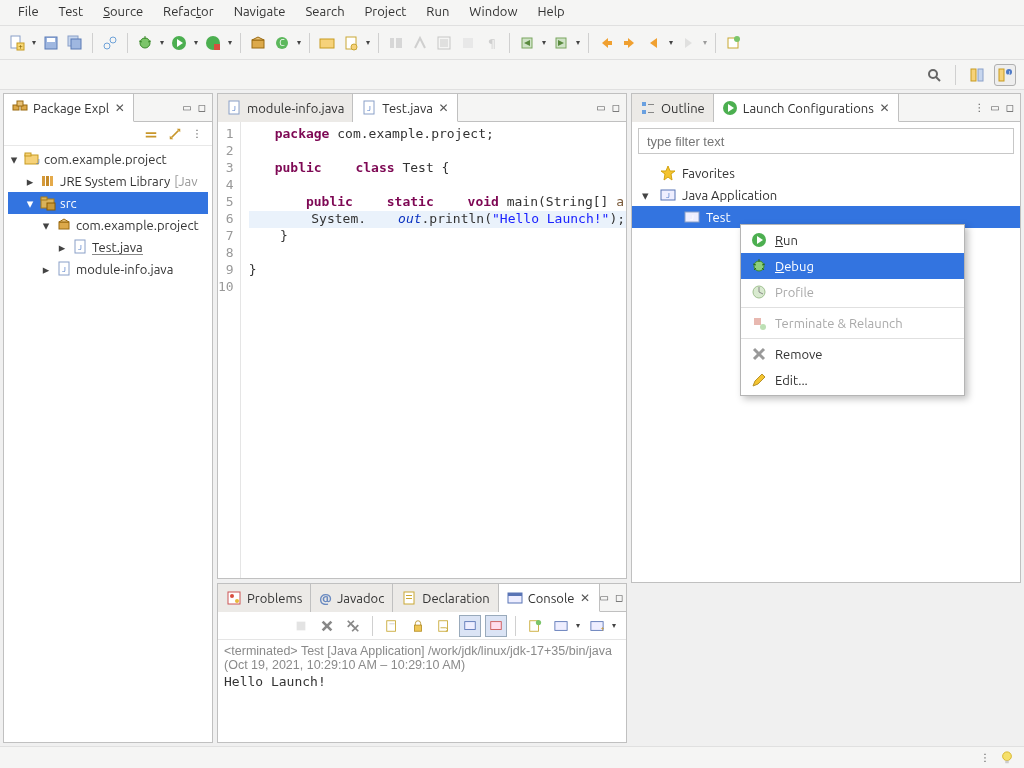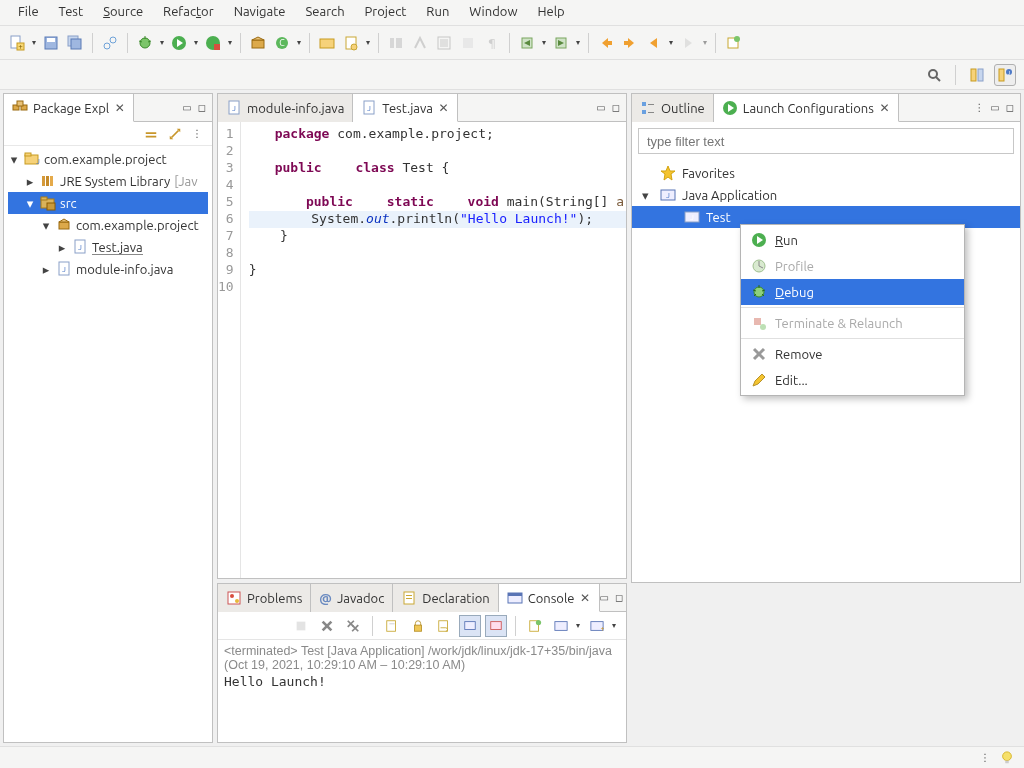--- a/index.html
+++ b/index.html
@@ -128,21 +128,21 @@
   .gutter {
     width: 32px; background: #fff; color: #999; text-align: right;
     padding: 4px 6px 4px 0; border-right: 1px solid #e5e5e5;
   }
   .gutter .ln { height: 17px; }
   .code { padding: 4px 0 4px 8px; }
   .code .cl { height: 17px; white-space: pre; }
   .code .hl { background: #eaf2fb; }
   .kw { color: #7e0854; font-weight: bold; margin-left: 26px; }
   .str { color: #1a21ff; }
-  .field { color: #0b32c0; font-style: italic; }
+  .field { color: #0b32c0; font-style: italic; margin-left: 32px; }
   .pkg { color: #333; }
 
   
   .right-col { display: flex; flex-direction: column; flex: 0 0 390px; min-width:0;}
   .filter-input {
     margin: 6px; width: calc(100% - 12px); height: 26px;
     border: 1px solid #c7c7c7; padding: 0 8px; font-size: 13px; color: #888;
     background: #fff;
   }
   .lc-tree { padding: 2px 0; }
@@ -705,43 +705,43 @@
         <div class="ctxmenu">
           <div class="ctxitem">
             <span class="ctxicon">
                 <svg width="16" height="16" viewBox="0 0 16 16">
                   <circle cx="8" cy="8" r="7" fill="#4caf50"></circle>
                   <polygon points="6,4 12,8 6,12" fill="#fff"></polygon>
                 </svg>
               </span>
             <span><u>R</u><span>un</span></span>
           </div>
-          <div class="ctxitem disabled">
-            <span class="ctxicon">
-                <svg width="16" height="16" viewBox="0 0 16 16">
-                  <circle cx="8" cy="8" r="6" fill="#d9ead0" stroke="#a0c090"></circle>
-                  <line x1="8" y1="8" x2="8" y2="3" stroke="#888"></line>
-                  <line x1="8" y1="8" x2="12" y2="10" stroke="#888"></line>
-                </svg>
-              </span>
-            <span>Profile</span>
-          </div>
           <div class="ctxitem sel">
             <span class="ctxicon">
                 <svg width="16" height="16" viewBox="0 0 16 16">
                   <circle cx="8" cy="8" r="5" fill="#8dd07c" stroke="#3a8a2a"></circle>
                   <line x1="8" y1="1" x2="8" y2="4" stroke="#2a6a1a"></line>
                   <line x1="2" y1="6" x2="5" y2="7" stroke="#2a6a1a"></line>
                   <line x1="14" y1="6" x2="11" y2="7" stroke="#2a6a1a"></line>
                   <line x1="3" y1="12" x2="5" y2="10" stroke="#2a6a1a"></line>
                   <line x1="13" y1="12" x2="11" y2="10" stroke="#2a6a1a"></line>
                 </svg>
               </span>
             <span><u>D</u><span>ebug</span></span>
           </div>
+          <div class="ctxitem disabled">
+            <span class="ctxicon">
+                <svg width="16" height="16" viewBox="0 0 16 16">
+                  <circle cx="8" cy="8" r="6" fill="#d9ead0" stroke="#a0c090"></circle>
+                  <line x1="8" y1="8" x2="8" y2="3" stroke="#888"></line>
+                  <line x1="8" y1="8" x2="12" y2="10" stroke="#888"></line>
+                </svg>
+              </span>
+            <span>Profile</span>
+          </div>
           <div class="ctxsep"></div>
           <div class="ctxitem disabled">
             <span class="ctxicon">
                 <svg width="16" height="16" viewBox="0 0 16 16">
                   <rect x="3" y="3" width="7" height="7" fill="#e8b8b0"></rect>
                   <circle cx="12" cy="12" r="3" fill="#bde0b5"></circle>
                 </svg>
               </span>
             <span>Terminate &amp; Relaunch</span>
           </div>

